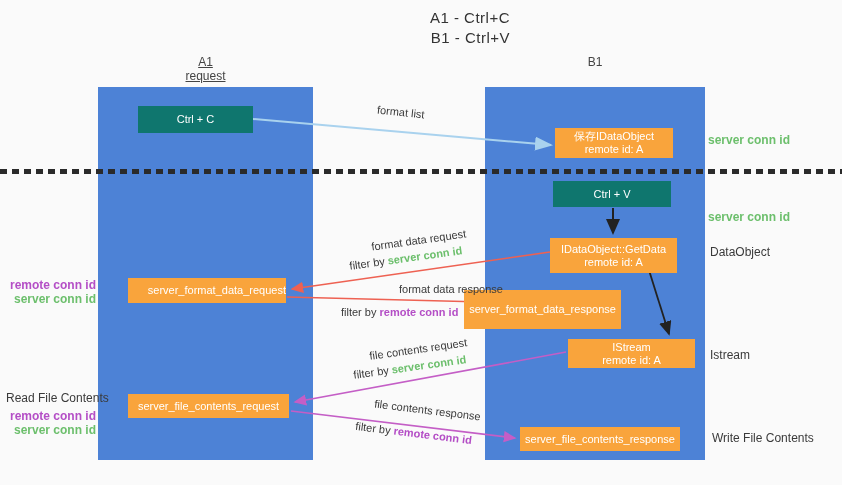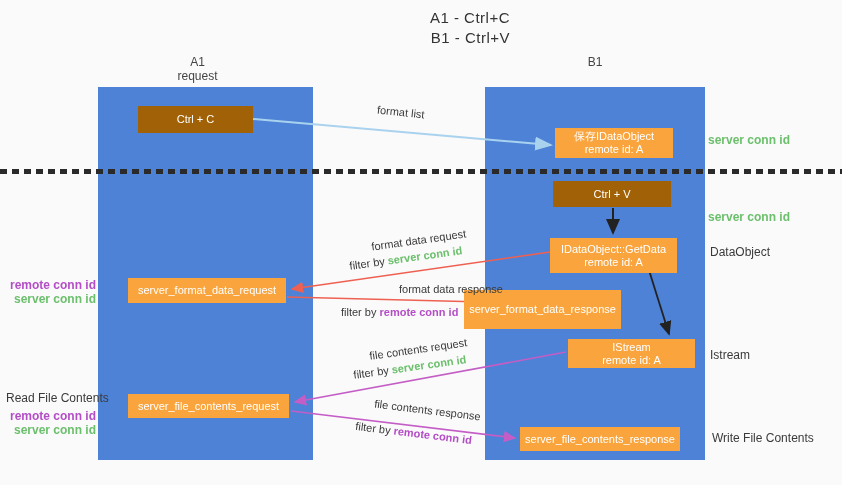--- a/index.html
+++ b/index.html
@@ -11,41 +11,41 @@
     overflow:hidden;
     color:#3a3a3a;
   }
   .abs { position:absolute; }
   .title-block { left:340px; top:8px; width:170px; text-align:right;
     font-size:15px; color:#333; line-height:20px; letter-spacing:0.5px; }
   .col-header { text-align:center; font-size:12px; color:#444; line-height:14px; }
   .column { background:#4d82d6; z-index:0; }
   .node { color:#fff; font-size:11px; text-align:center; z-index:3;
     display:flex; flex-direction:column; justify-content:center; line-height:13px; }
-  .green  { background:#a16207; }
+  .green  { background:#0f766e; }
   .orange { background:#f9a43c; }
   .divider { left:0; top:169px; width:842px; height:5px; z-index:2;
     background:repeating-linear-gradient(to right, #2a2a2a 0 7px, transparent 7px 12px); }
   svg.overlay { left:0; top:0; z-index:1; pointer-events:none; }
   .arrow-label { font-size:11px; color:#3a3a3a; z-index:3; white-space:nowrap; }
   .side-label { font-size:12px; z-index:3; white-space:nowrap; }
   .bold { font-weight:bold; }
   .txt-green  { color:#6cbf6c; }
   .txt-purple { color:#b44ec6; }
   .left-stack { text-align:right; line-height:14px; font-size:12px; }
 </style>
 </head>
 <body>
 
 <div class="abs title-block">
   <div>A1 - Ctrl+C</div>
   <div>B1 - Ctrl+V</div>
 </div>
 
-<div class="abs col-header" style="left:90px; top:55px; width:215px;">
+<div class="abs col-header" style="left:98px; top:55px; width:215px;text-decoration:underline;">
   <div>A1</div>
   <div>request</div>
 </div>
 <div class="abs col-header" style="left:485px; top:55px; width:220px;">
   <div>B1</div>
 </div>
 
 <div class="abs column" style="left:98px; top:87px; width:215px; height:373px;"></div>
 <div class="abs column" style="left:485px; top:87px; width:220px; height:373px;"></div>
 
@@ -86,21 +86,21 @@
 
 <div class="abs node green" style="left:553px; top:181px; width:118px; height:26px;">
   <span>Ctrl + V</span>
 </div>
 
 <div class="abs node orange" style="left:550px; top:238px; width:127px; height:35px;">
   <span>IDataObject::GetData</span>
   <span>remote id: A</span>
 </div>
 
-<div class="abs node orange" style="left:128px; top:278px; width:158px; height:25px;">
+<div class="abs node orange" style="left:128px; top:278px; width:158px; height:25px;align-items:flex-end;">
   <span>server_format_data_request</span>
 </div>
 
 <div class="abs node orange" style="left:464px; top:290px; width:157px; height:39px;">
   <span>server_format_data_response</span>
 </div>
 
 <div class="abs node orange" style="left:568px; top:339px; width:127px; height:29px;">
   <span>IStream</span>
   <span>remote id: A</span>

